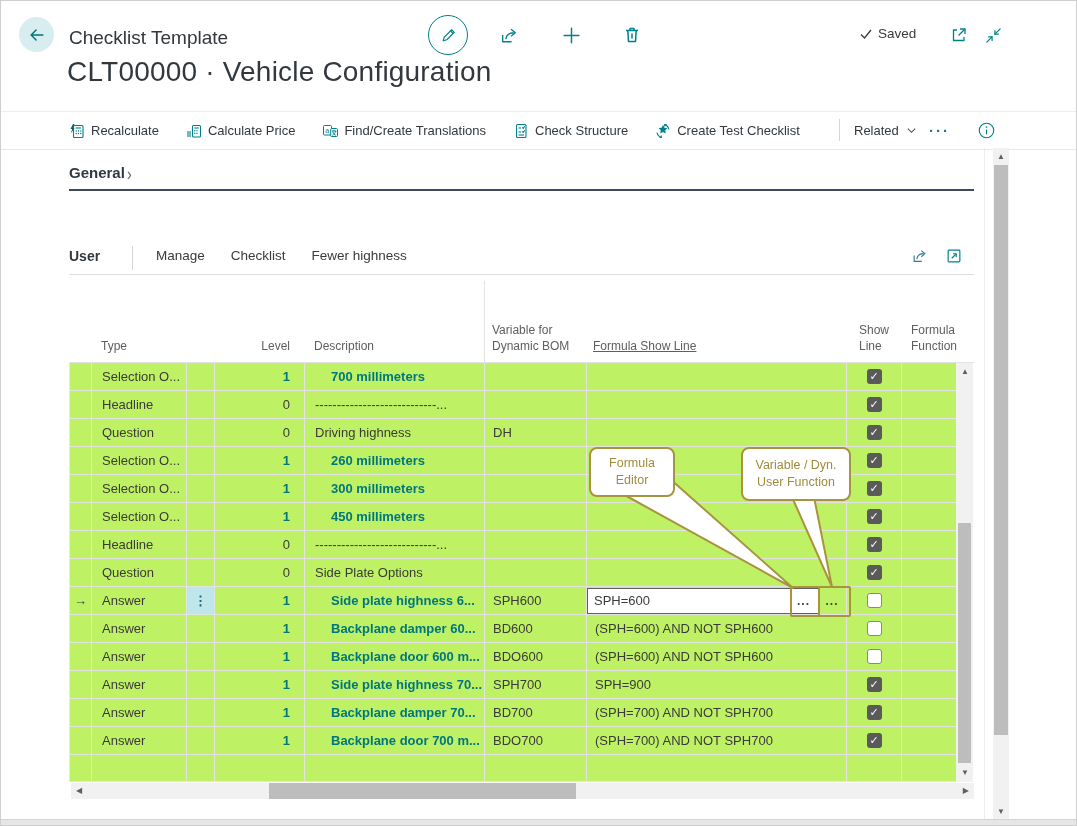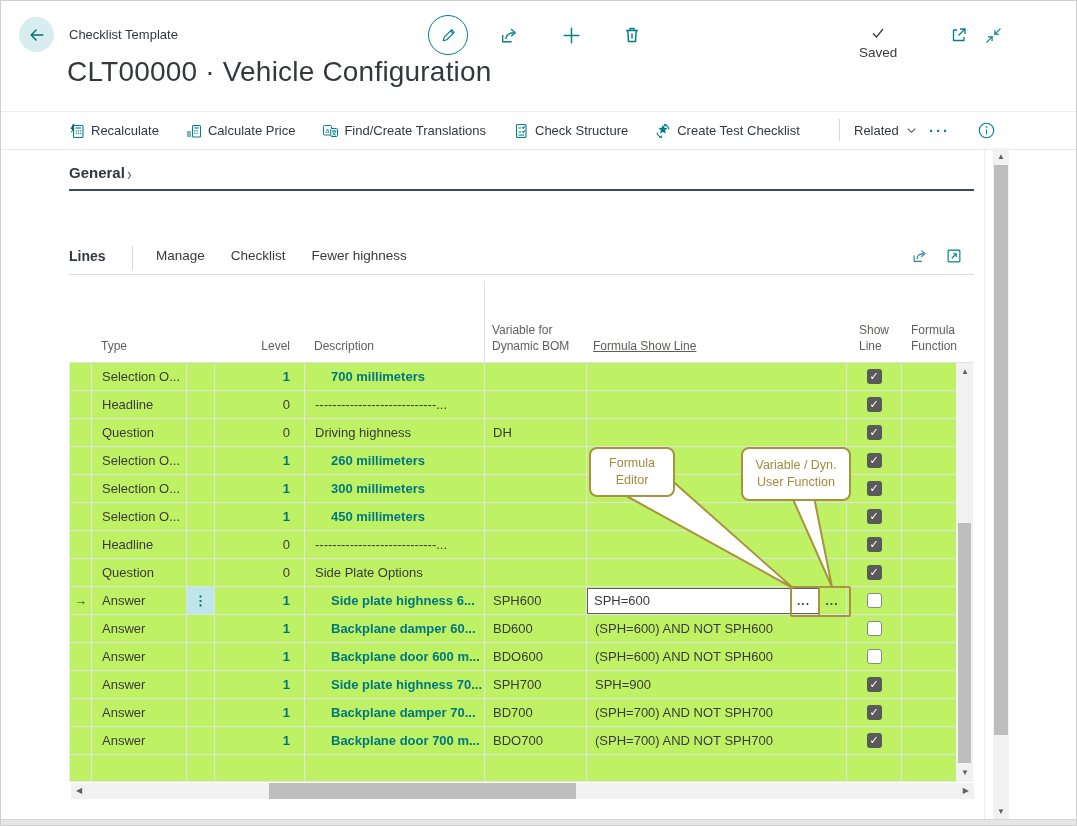--- a/index.html
+++ b/index.html
@@ -5,25 +5,25 @@
   html,body{margin:0;padding:0;background:#fff;}
   .page{
     position:relative;width:1075px;height:824px;background:#fff;
     border:1px solid #cfcfcf;overflow:hidden;
     font-family:"Liberation Sans", sans-serif;color:#32383e;
   }
   .abs{position:absolute;}
   
   .back-btn{left:18px;top:16px;width:35px;height:35px;border-radius:50%;
     background:#d8edf0;display:flex;align-items:center;justify-content:center;cursor:pointer;}
-  .page-caption{left:68px;top:26px;font-size:13px;color:#32383e;}
+  .page-caption{left:68px;top:26px;font-size:19px;color:#32383e;}
   .page-title{left:66px;top:55px;font-size:28px;font-weight:300;color:#32383e;letter-spacing:.2px;}
   .icon-btn{display:flex;align-items:center;justify-content:center;cursor:pointer;}
   .pencil-circle{left:427px;top:14px;width:38px;height:38px;border:1px solid #008089;border-radius:50%;}
-  .saved{left:858px;top:25px;display:flex;align-items:center;gap:5px;font-size:13.5px;color:#3b3a39;flex-direction:column;}
+  .saved{left:858px;top:25px;display:flex;align-items:center;gap:5px;font-size:13.5px;color:#3b3a39;}
   
   .ab-topline{left:0;top:110px;width:1075px;height:1px;background:#ededed;}
   .action-bar{left:68px;top:111px;height:37px;display:flex;align-items:center;gap:27px;}
   .action-item{display:flex;align-items:center;gap:6px;font-size:13px;color:#32383e;cursor:pointer;white-space:nowrap;}
   .ab-divider{left:838px;top:118px;width:1px;height:22px;background:#d6d6d6;}
   .related{left:853px;top:111px;height:37px;display:flex;align-items:center;gap:7px;font-size:13px;cursor:pointer;}
   .more-dots{left:928px;top:111px;height:37px;display:flex;align-items:center;font-size:15px;letter-spacing:2px;color:#0f7c86;cursor:pointer;font-weight:bold;}
   .info-btn{left:976px;top:120px;}
   .ab-bottomline{left:0;top:148px;width:1075px;height:1px;background:#e8e8e8;}
   
@@ -252,21 +252,21 @@
     </span>
   </div>
   <div class="abs ab-bottomline"></div>
 
   <div class="abs general">
     <span>General</span>
     <span class="chev">›</span>
   </div>
   <div class="abs general-line"></div>
 
-  <div class="abs lines-title">Lines</div>
+  <div class="abs lines-title">User</div>
   <div class="abs lines-divider"></div>
   <div class="abs lines-menu" id="lines-menu">
       <span>Manage</span>
       <span>Checklist</span>
       <span>Fewer highness</span>
     </div>
   <div class="abs lines-icons">
     <span class="icon-btn">
       <svg width="18" height="18" viewBox="0 0 20 20" fill="none" stroke="#2f7d9c" stroke-width="1.3" stroke-linejoin="round">
           <path d="M3.5 9.5 V16 H12"></path>

